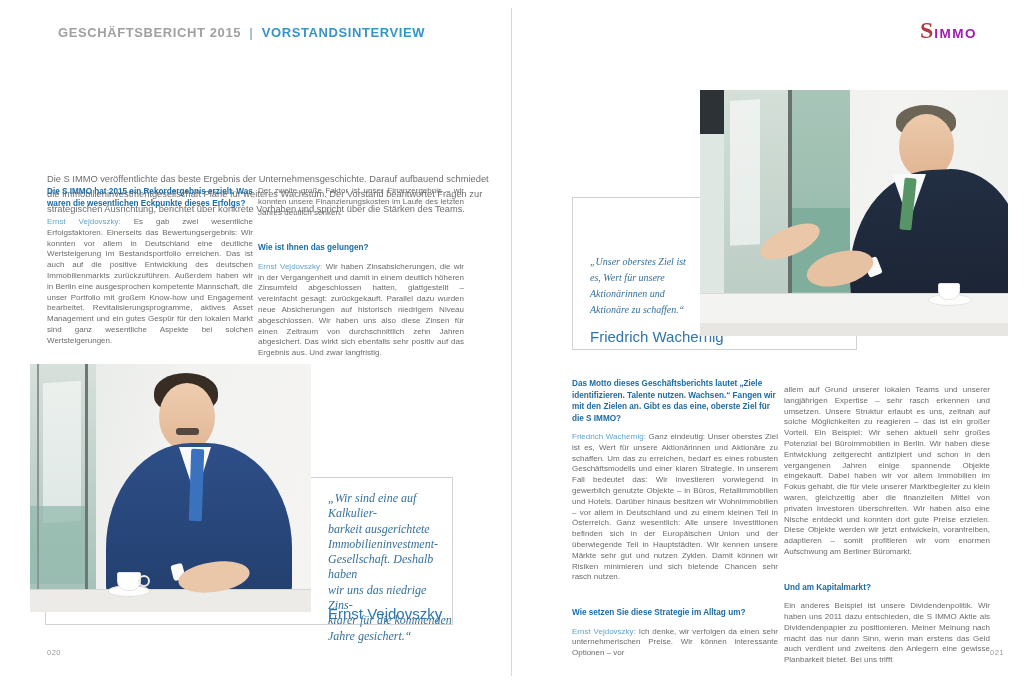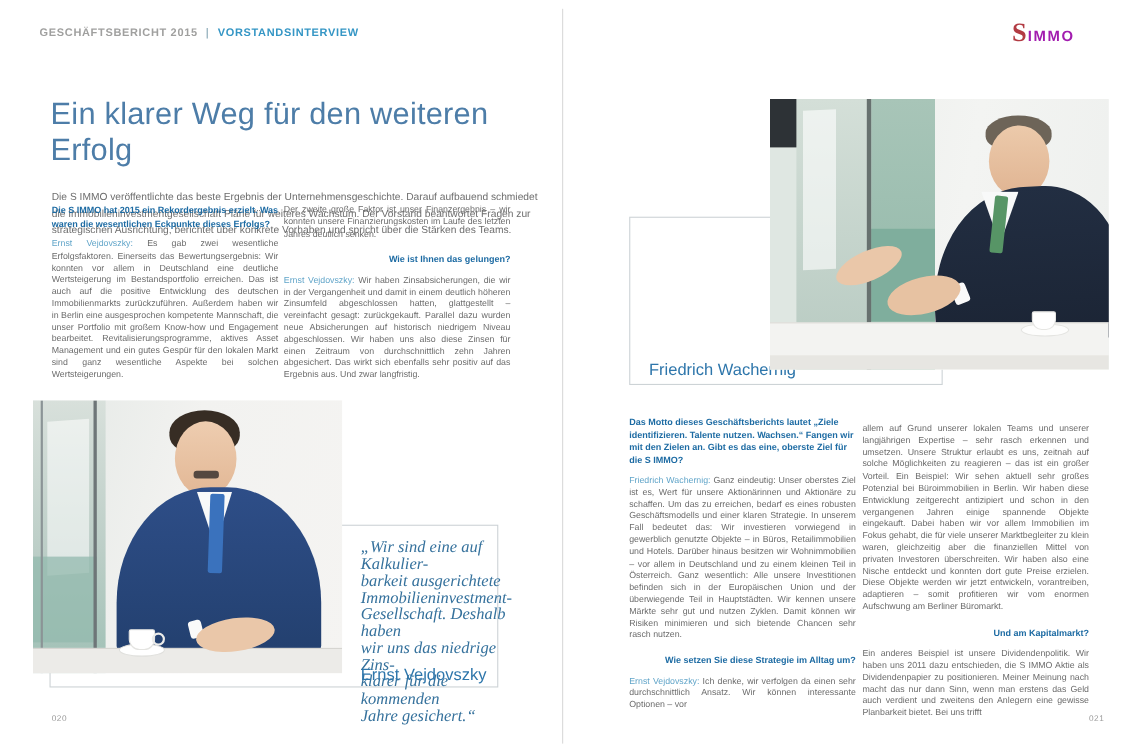--- a/index.html
+++ b/index.html
@@ -3,50 +3,50 @@
 <meta charset="utf-8">
 <style>
   html,body{margin:0;padding:0;background:#ffffff;}
   .spread{
     position:relative;width:1024px;height:684px;background:#ffffff;overflow:hidden;
     font-family:"Liberation Sans",sans-serif;color:#6a6a6a;
   }
   .gutter{position:absolute;left:511px;top:8px;width:1px;height:668px;background:#d9d9d9;}
 
   
-  .kicker{position:absolute;left:36px;top:25px;font-size:10px;font-weight:700;letter-spacing:.6px;color:#a0a09f;}
+  .kicker{position:absolute;left:58px;top:25px;font-size:13px;font-weight:700;letter-spacing:.6px;color:#a0a09f;}
   .kicker .sep{color:#9fb8c4;margin:0 4px;}
   .kicker .section{color:#3596c5;}
 
   
   .logo{position:absolute;left:920px;top:20px;display:flex;align-items:baseline;}
   .logo-s{color:#b23b43;font-size:24px;font-weight:700;line-height:20px;font-family:"Liberation Serif",serif;}
   .logo-immo{color:#a21caf;font-size:13.5px;font-weight:700;letter-spacing:1.5px;margin-left:1px;}
 
   
   .title{position:absolute;left:46px;top:88px;width:460px;font-size:28px;font-weight:400;color:#4d7da8;letter-spacing:.2px;}
   .intro{position:absolute;left:47px;top:132px;width:447px;font-size:9.3px;line-height:14.8px;color:#6e6e6e;margin-top:40px;}
 
   
   .col{position:absolute;width:206px;font-size:8px;line-height:10.8px;text-align:justify;color:#6c6c6c;}
   .col-l1{left:47px;top:186px;}
   .col-l2{left:258px;top:186px;}
   .col-r1{left:572px;top:378px;}
   .col-r2{left:784px;top:385px;}
   .q{font-size:8.2px;line-height:11.5px;font-weight:700;color:#1d6ba3;margin:0 0 8px 0;text-align:left;}
-  .q.mt{margin-top:12px;text-align:right;}
+  .q.mt{margin-top:24px;}
   .body{margin:0 0 9px 0;}
   .speaker{color:#61a5c9;}
 
   
   .quote-box{position:absolute;border:1px solid #cdd3d6;background:#ffffff;z-index:1;}
   .quote-box-left{left:45px;top:477px;width:406px;height:146px;}
   .quote-box-right{left:572px;top:197px;width:283px;height:151px;}
   .quote-text{position:absolute;font-family:"Liberation Serif",serif;font-style:italic;color:#35719c;}
-  .quote-box-left .quote-text{left:282px;top:13px;font-size:15px;line-height:15.3px;}
+  .quote-box-left .quote-text{left:282px;top:13px;font-size:12px;line-height:15.3px;}
   .quote-box-right .quote-text{left:17px;top:56px;font-size:10px;line-height:16px;}
   .quote-author{position:absolute;font-size:15px;font-weight:400;color:#2e76ab;}
   .quote-box-left .quote-author{left:282px;top:127px;}
   .quote-box-right .quote-author{left:17px;top:130px;}
 
   
   .pagenum{position:absolute;top:648px;font-size:7.5px;color:#9a9a9a;letter-spacing:.5px;}
   .pagenum-left{left:47px;}
   .pagenum-right{left:962px;width:42px;text-align:right;}
 
@@ -101,21 +101,20 @@
 
 <div class="spread">
   <div class="gutter"></div>
 
   <div class="kicker">
     <span>GESCHÄFTSBERICHT 2015</span>
     <span class="sep">|</span>
     <span class="section">VORSTANDSINTERVIEW</span>
   </div>
 
-  <div class="title">Ein klarer Weg für den weiteren Erfolg</div>
   <p class="intro">Die S IMMO veröffentlichte das beste Ergebnis der Unternehmensgeschichte. Darauf aufbauend schmiedet die Immobilieninvestmentgesellschaft Pläne für weiteres Wachstum. Der Vorstand beantwortet Fragen zur strategischen Ausrichtung, berichtet über konkrete Vorhaben und spricht über die Stärken des Teams.</p>
 
   <div class="col col-l1">
     <p class="q">Die S IMMO hat 2015 ein Rekordergebnis erzielt. Was waren die wesentlichen Eckpunkte dieses Erfolgs?</p>
     <p class="body"><span class="speaker">Ernst Vejdovszky:</span><span> Es gab zwei wesentliche Erfolgsfaktoren. Einerseits das Bewertungsergebnis: Wir konnten vor allem in Deutschland eine deutliche Wertsteigerung im Bestandsportfolio erreichen. Das ist auch auf die positive Entwicklung des deutschen Immobilienmarkts zurückzuführen. Außerdem haben wir in Berlin eine ausgesprochen kompetente Mannschaft, die unser Portfolio mit großem Know-how und Engagement bearbeitet. Revitalisierungsprogramme, aktives Asset Management und ein gutes Gespür für den lokalen Markt sind ganz wesentliche Aspekte bei solchen Wertsteigerungen.</span></p>
   </div>
 
   <div class="col col-l2">
     <p class="body">Der zweite große Faktor ist unser Finanzergebnis – wir konnten unsere Finanzierungskosten im Laufe des letzten Jahres deutlich senken.</p>
     <p class="q mt">Wie ist Ihnen das gelungen?</p>
@@ -156,20 +155,26 @@
   </div>
 
   <div class="pagenum pagenum-left">020</div>
 
   <div class="logo">
     <span class="logo-s">S</span>
     <span class="logo-immo">IMMO</span>
   </div>
 
   <div class="quote-box quote-box-right">
+    <div class="quote-text">
+      <div>„Unser oberstes Ziel ist</div>
+      <div>es, Wert für unsere</div>
+      <div>Aktionärinnen und</div>
+      <div>Aktionäre zu schaffen.“</div>
+    </div>
     <div class="quote-author">Friedrich Wachernig</div>
   </div>
 
   <div class="photo photo-right">
     <div class="pr-glassbase"></div>
     <div class="pr-panel1"></div>
     <div class="pr-panel2"></div>
     <div class="pr-teal"></div>
     <div class="pr-glare"></div>
     <div class="pr-mullion"></div>
@@ -185,21 +190,21 @@
     <div class="pr-table"></div>
     <div class="pr-tablefront"></div>
     <div class="pr-saucer"></div>
     <div class="pr-cup"></div>
   </div>
 
   <div class="col col-r1">
     <p class="q">Das Motto dieses Geschäftsberichts lautet „Ziele identifizieren. Talente nutzen. Wachsen.“ Fangen wir mit den Zielen an. Gibt es das eine, oberste Ziel für die S IMMO?</p>
     <p class="body"><span class="speaker">Friedrich Wachernig:</span><span> Ganz eindeutig: Unser oberstes Ziel ist es, Wert für unsere Aktionärinnen und Aktionäre zu schaffen. Um das zu erreichen, bedarf es eines robusten Geschäftsmodells und einer klaren Strategie. In unserem Fall bedeutet das: Wir investieren vorwiegend in gewerblich genutzte Objekte – in Büros, Retailimmobilien und Hotels. Darüber hinaus besitzen wir Wohnimmobilien – vor allem in Deutschland und zu einem kleinen Teil in Österreich. Ganz wesentlich: Alle unsere Investitionen befinden sich in der Europäischen Union und der überwiegende Teil in Hauptstädten. Wir kennen unsere Märkte sehr gut und nutzen Zyklen. Damit können wir Risiken minimieren und sich bietende Chancen sehr rasch nutzen.</span></p>
     <p class="q mt">Wie setzen Sie diese Strategie im Alltag um?</p>
-    <p class="body"><span class="speaker">Ernst Vejdovszky:</span><span> Ich denke, wir verfolgen da einen sehr durchschnittlich Ansatz. Wir können interessante Optionen – vor</span></p>
+    <p class="body"><span class="speaker">Ernst Vejdovszky:</span><span> Ich denke, wir verfolgen da einen sehr unternehmerischen Preise. Wir können interessante Optionen – vor</span></p>
   </div>
 
   <div class="col col-r2">
     <p class="body">allem auf Grund unserer lokalen Teams und unserer langjährigen Expertise – sehr rasch erkennen und umsetzen. Unsere Struktur erlaubt es uns, zeitnah auf solche Möglichkeiten zu reagieren – das ist ein großer Vorteil. Ein Beispiel: Wir sehen aktuell sehr großes Potenzial bei Büroimmobilien in Berlin. Wir haben diese Entwicklung zeitgerecht antizipiert und schon in den vergangenen Jahren einige spannende Objekte eingekauft. Dabei haben wir vor allem Immobilien im Fokus gehabt, die für viele unserer Marktbegleiter zu klein waren, gleichzeitig aber die finanziellen Mittel von privaten Investoren überschreiten. Wir haben also eine Nische entdeckt und konnten dort gute Preise erzielen. Diese Objekte werden wir jetzt entwickeln, vorantreiben, adaptieren – somit profitieren wir vom enormen Aufschwung am Berliner Büromarkt.</p>
     <p class="q mt">Und am Kapitalmarkt?</p>
     <p class="body">Ein anderes Beispiel ist unsere Dividendenpolitik. Wir haben uns 2011 dazu entschieden, die S IMMO Aktie als Dividendenpapier zu positionieren. Meiner Meinung nach macht das nur dann Sinn, wenn man erstens das Geld auch verdient und zweitens den Anlegern eine gewisse Planbarkeit bietet. Bei uns trifft</p>
   </div>
 
   <div class="pagenum pagenum-right">021</div>
 </div>

